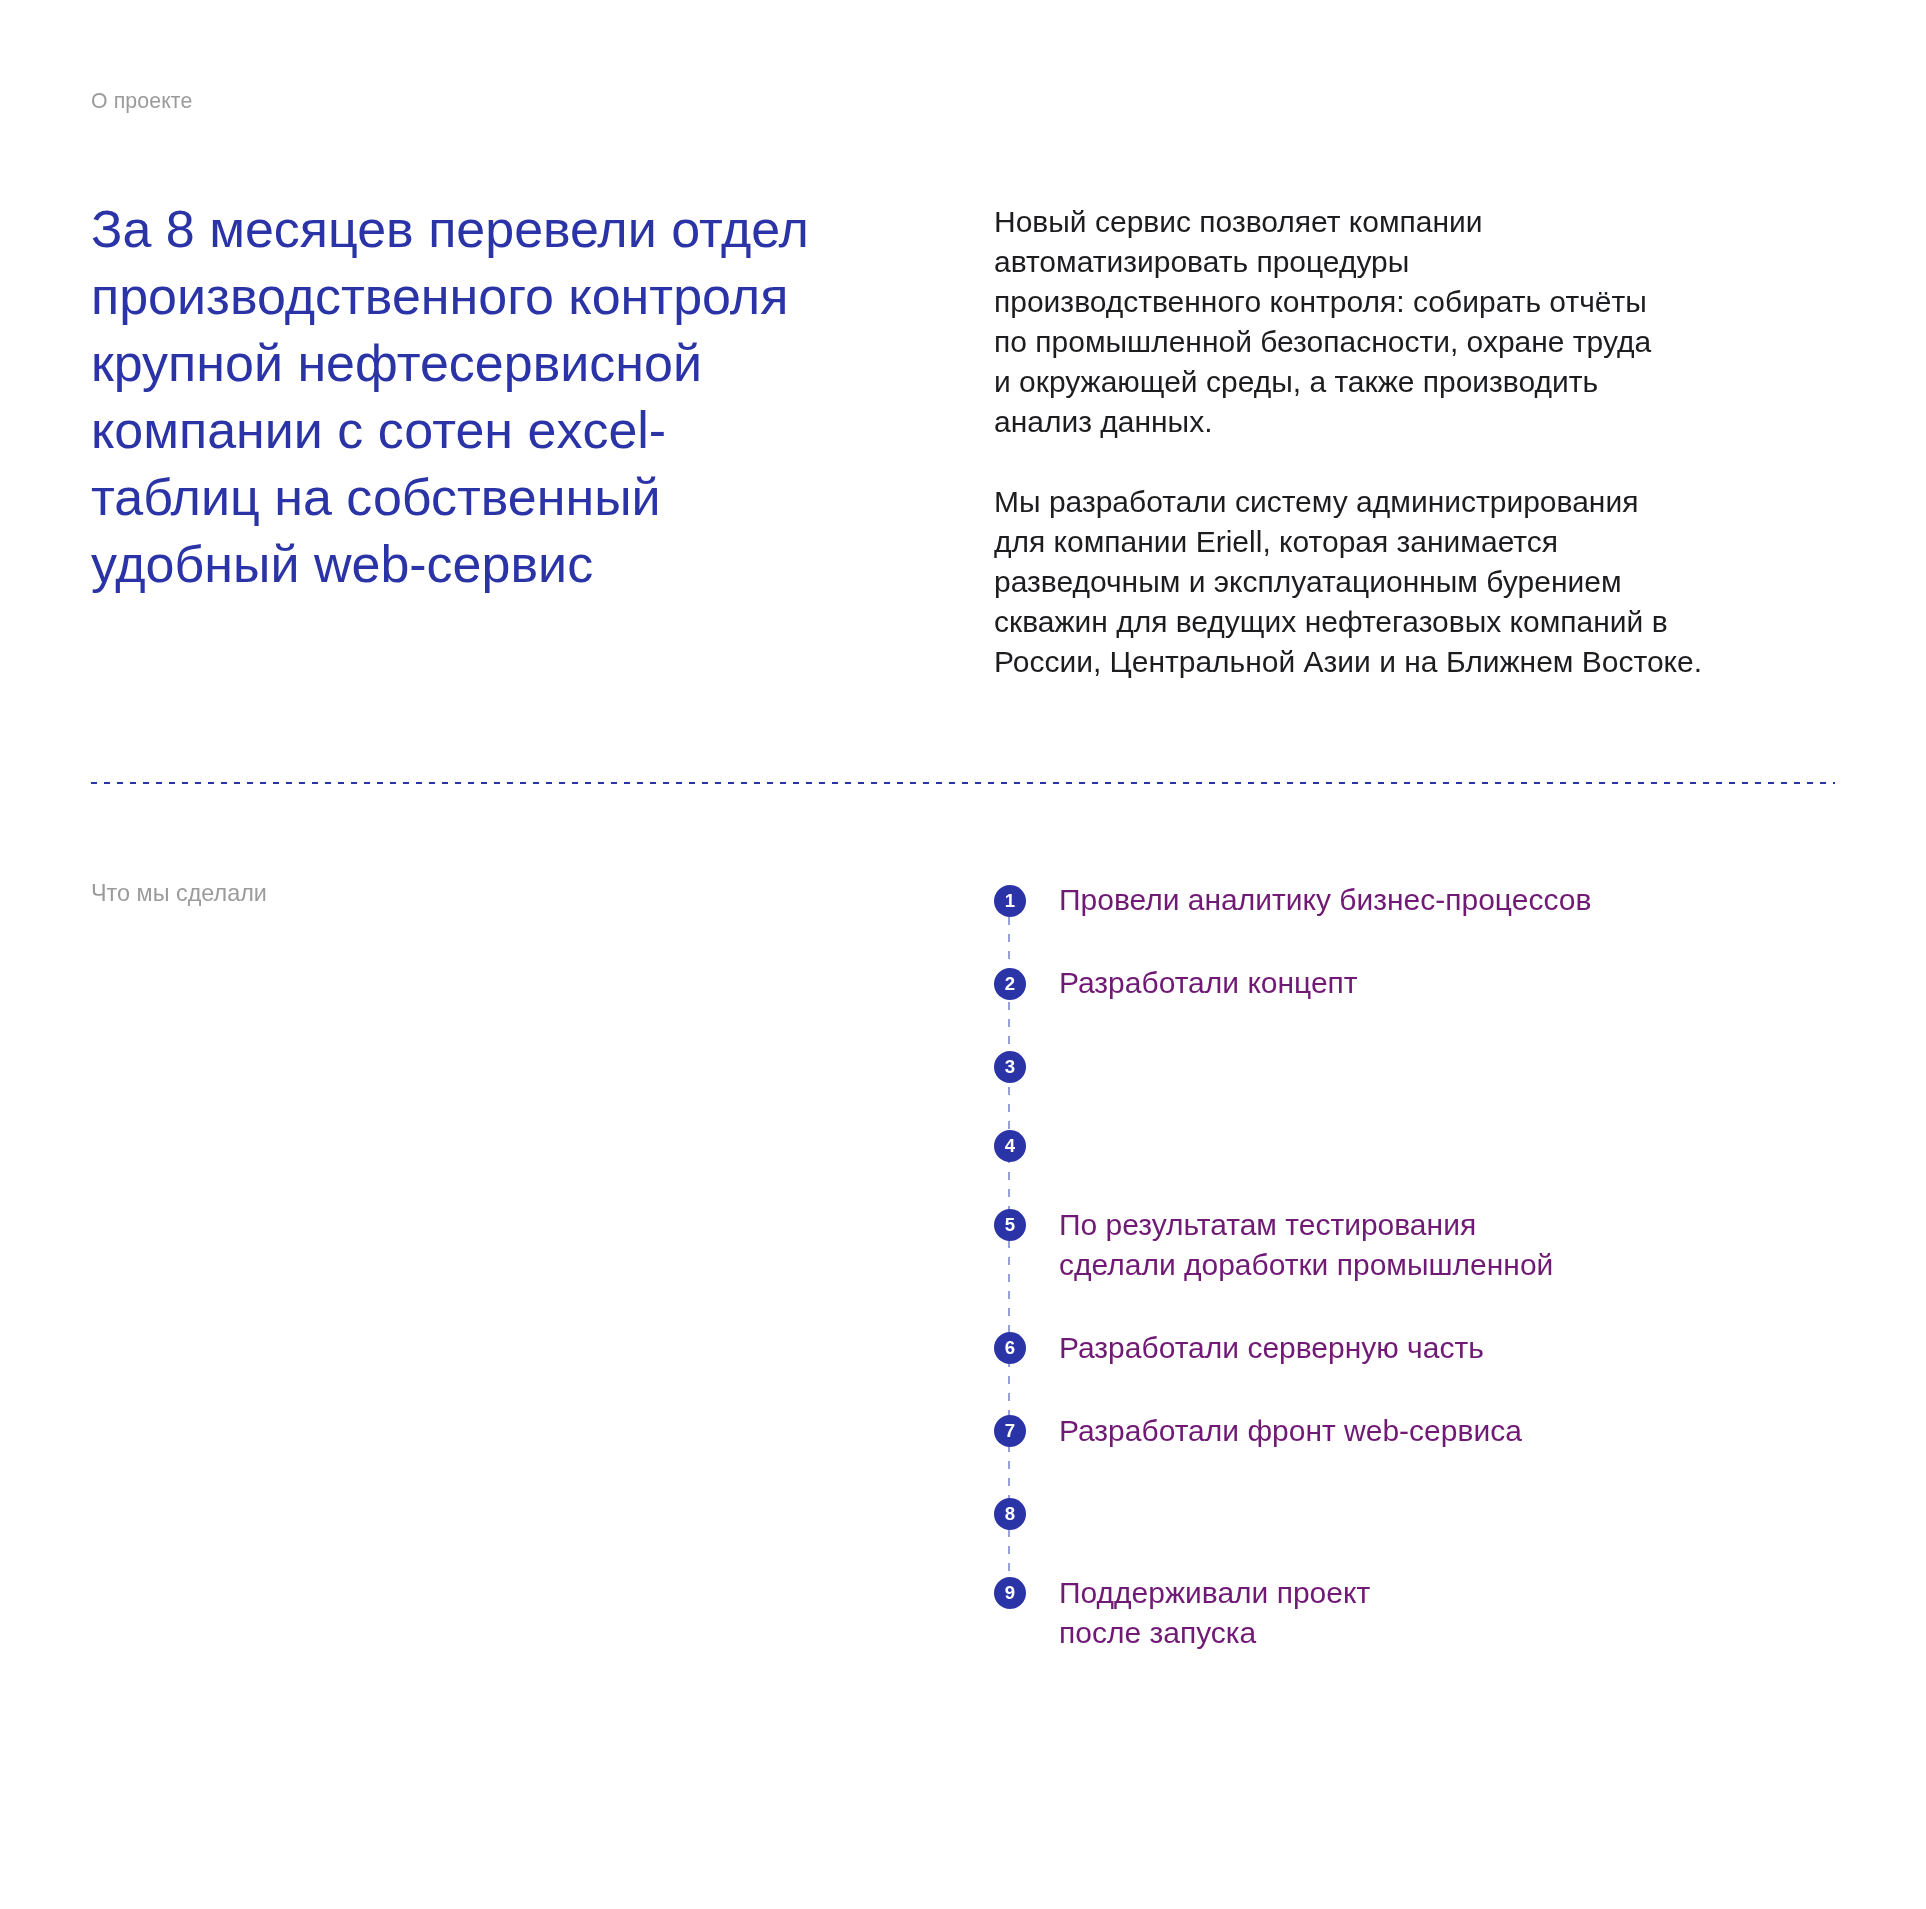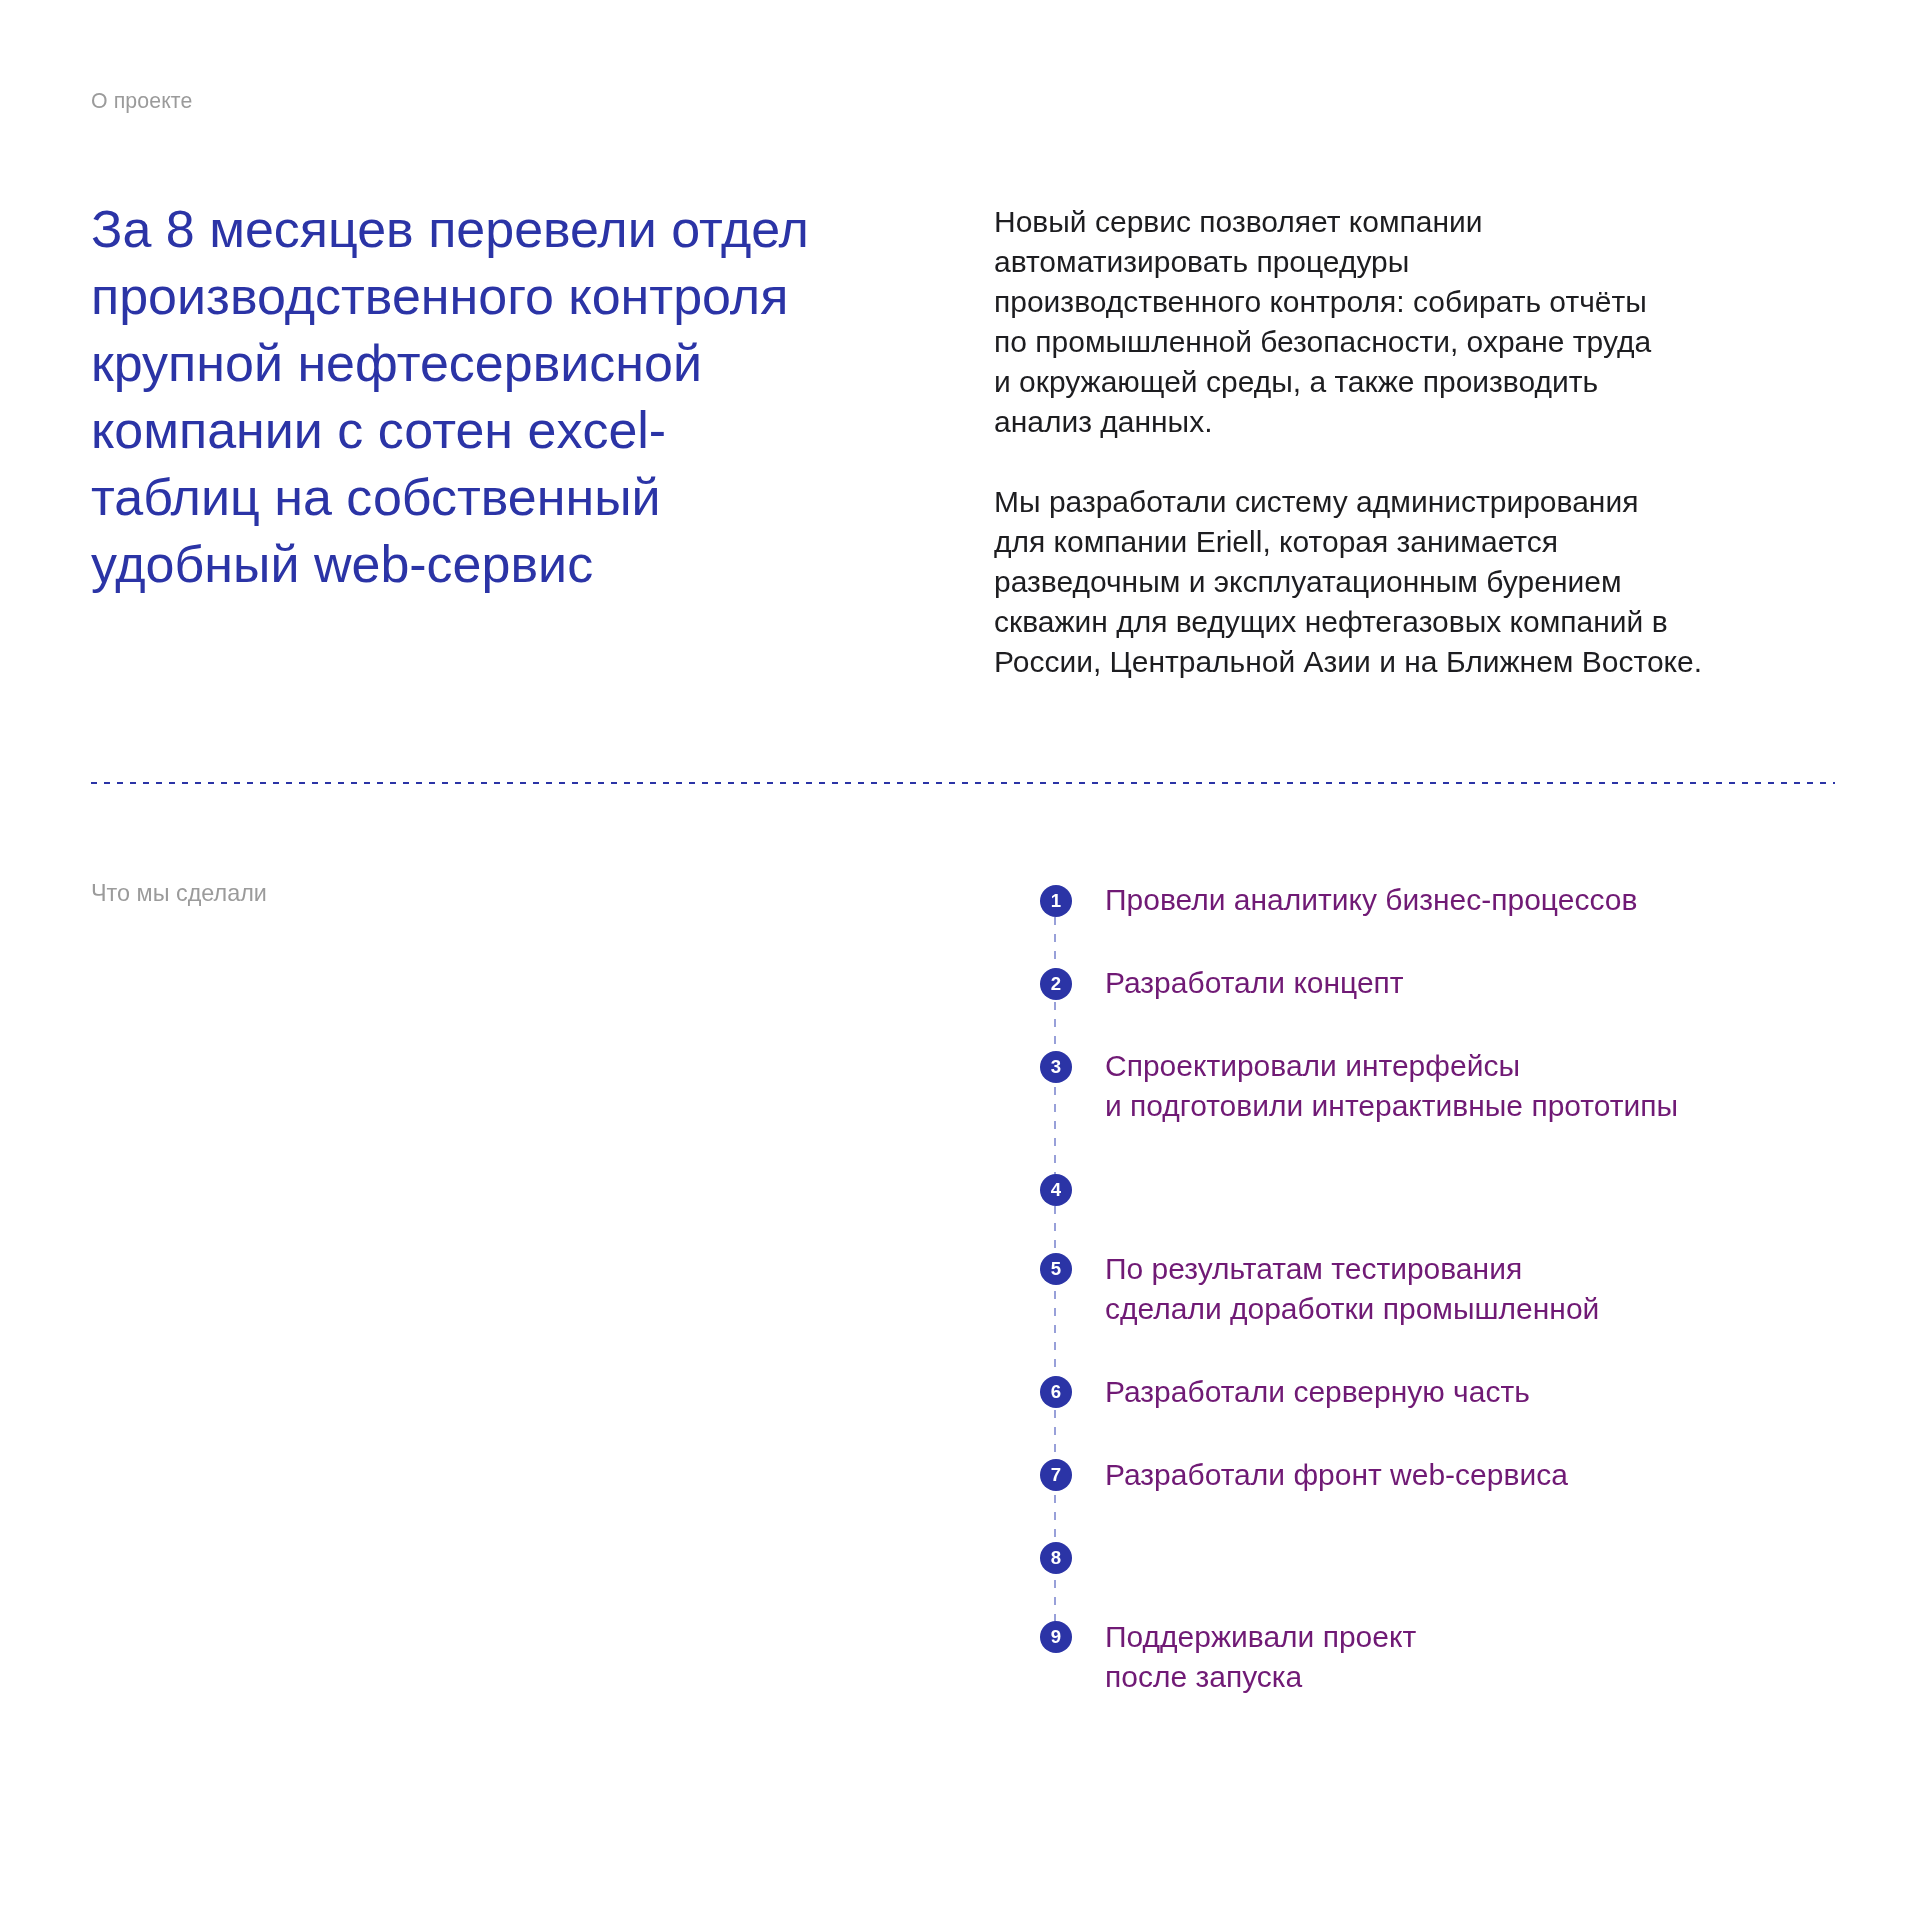--- a/index.html
+++ b/index.html
@@ -66,21 +66,20 @@
       #2b34a6 0px, #2b34a6 6.2px,
       transparent 6.2px, transparent 13px
     );
   }
   
   .work {
     display: grid;
     grid-template-columns: 903px 1fr;
     align-items: start;
     margin-top: 96px;
-    gap: 46px;
   }
   .work-label {
     font-size: 23.4px;
     line-height: 27.5px;
     color: #9b9b9b;
   }
   .steps {
     list-style: none;
     margin: 0;
     padding: 0;
@@ -170,22 +169,20 @@
       <li class="step">
         <span class="step-badge">1</span>
         <span class="step-text">Провели аналитику бизнес-процессов</span>
       </li>
       <li class="step">
         <span class="step-badge">2</span>
         <span class="step-text">Разработали концепт</span>
       </li>
       <li class="step">
         <span class="step-badge">3</span>
-        <span class="step-text">Спроектировали интерфейсы
-и подготовили интерактивные прототипы</span>
       </li>
       <li class="step">
         <span class="step-badge">4</span>
       </li>
       <li class="step">
         <span class="step-badge">5</span>
         <span class="step-text">По результатам тестирования
 сделали доработки промышленной</span>
       </li>
       <li class="step">

